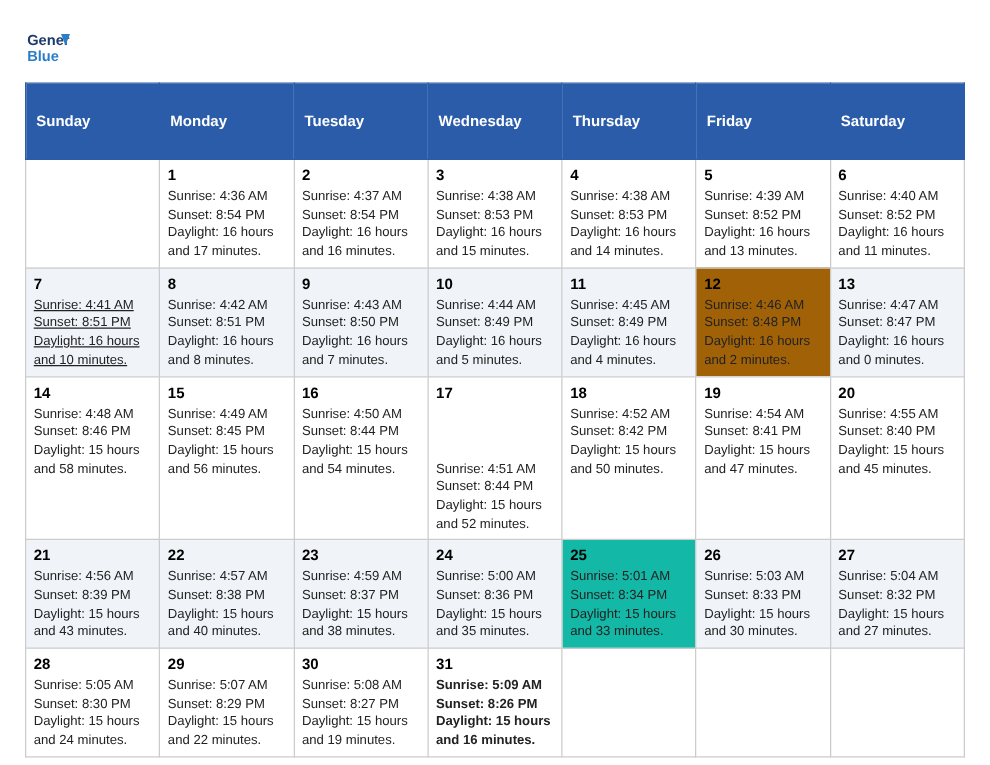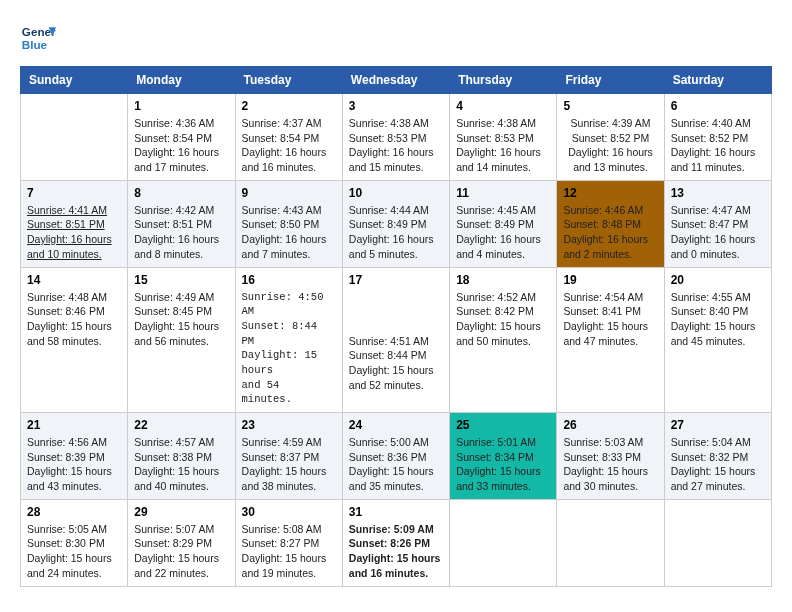--- a/index.html
+++ b/index.html
@@ -39,21 +39,21 @@
     }
     .calendar {
       width: 100%;
       border-collapse: collapse;
       font-size: 11px;
     }
     .calendar th {
       background: #2a5caa;
       color: #fff;
       text-align: left;
-      padding: 6px 8px;
+      padding: 23px 8px;
       font-size: 12px;
       font-weight: bold;
       border: 1px solid #2a5caa;
     }
     .calendar td {
       border: 1px solid #ccc;
       vertical-align: top;
       padding: 5px 6px;
       width: calc(100% / 7);
       min-height: 80px;
@@ -132,21 +132,21 @@
         </td>
         <td>
           <span class="day-num">4</span>
           <div class="day-info" style="white-space: pre-line;">Sunrise: 4:38 AM
 Sunset: 8:53 PM
 Daylight: 16 hours
 and 14 minutes.</div>
         </td>
         <td>
           <span class="day-num">5</span>
-          <div class="day-info" style="white-space: pre-line; text-align: center;">Sunrise: 4:39 AM
+          <div class="day-info" style="white-space: pre-line;">Sunrise: 4:39 AM
 Sunset: 8:52 PM
 Daylight: 16 hours
 and 13 minutes.</div>
         </td>
         <td>
           <span class="day-num">6</span>
           <div class="day-info" style="white-space: pre-line;">Sunrise: 4:40 AM
 Sunset: 8:52 PM
 Daylight: 16 hours
 and 11 minutes.</div>
@@ -213,21 +213,21 @@
         </td>
         <td>
           <span class="day-num">15</span>
           <div class="day-info" style="white-space: pre-line;">Sunrise: 4:49 AM
 Sunset: 8:45 PM
 Daylight: 15 hours
 and 56 minutes.</div>
         </td>
         <td>
           <span class="day-num">16</span>
-          <div class="day-info" style="white-space: pre-line; font-family: Liberation Mono, monospace;">Sunrise: 4:50 AM
+          <div class="day-info" style="white-space: pre-line;">Sunrise: 4:50 AM
 Sunset: 8:44 PM
 Daylight: 15 hours
 and 54 minutes.</div>
         </td>
         <td>
           <span class="day-num">17</span>
           <div class="day-info" style="white-space: pre-line; margin-top: 47px;">Sunrise: 4:51 AM
 Sunset: 8:44 PM
 Daylight: 15 hours
 and 52 minutes.</div>

